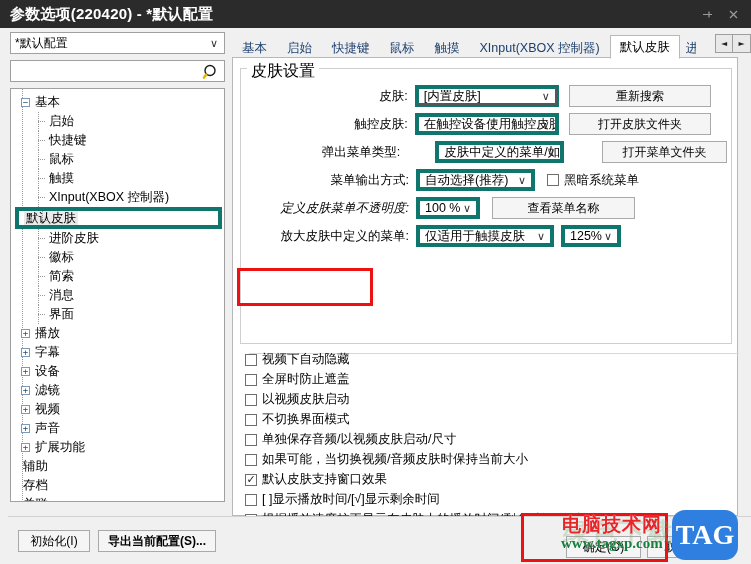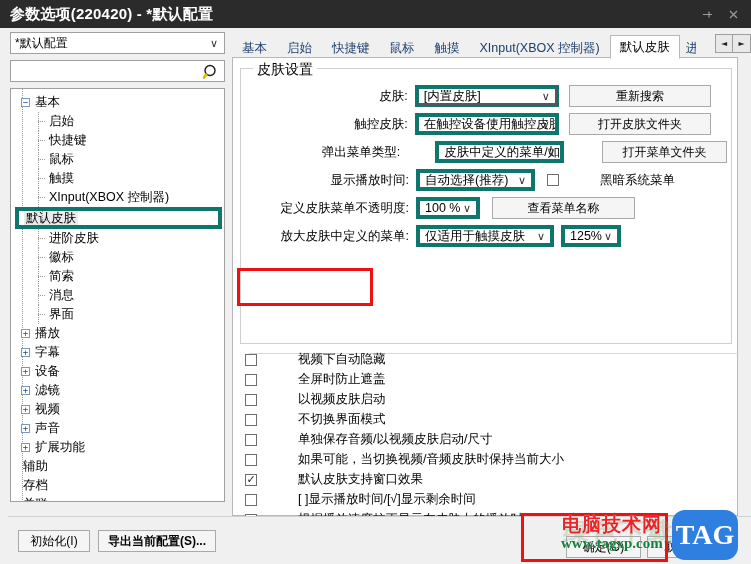--- a/index.html
+++ b/index.html
@@ -147,42 +147,42 @@
   .tabpage{
     position:absolute; left:0; top:29px; width:506px; height:459px;
     background:#ffffff; border:1px solid #b8b8b8;
   }
 
   .groupbox{
     position:absolute; left:7px; top:10px; width:492px; height:276px;
     border:1px solid #cfcfcf;
   }
   .gb-title{
-    position:absolute; left:12px; top:-8px; background:#ffffff;
-    padding:0 4px; font-size:14px;
+    position:absolute; left:6px; top:-8px; background:#ffffff;
+    padding:0 4px; font-size:16px;
   }
 
   .row{ position:absolute; display:flex; align-items:center; height:22px; }
   .row .lab{
     font-size:12.5px; text-align:right; white-space:nowrap;
   }
   .sel{
     position:relative; border:4px solid #0f766e; background:#fff;
     height:22px; display:flex; align-items:center;
     padding:0 20px 0 5px; font-size:12.5px; white-space:nowrap; overflow:hidden;
   }
   .sel .arrow{
     position:absolute; right:5px; top:50%; transform:translateY(-50%);
     font-size:11px; color:#333;
   }
   .sel.focused{ outline:1px dotted #555; outline-offset:-3px; }
 
   .cb{
     display:inline-flex; align-items:center; height:17px;
-    font-size:12.5px; white-space:nowrap;gap:36px;
+    font-size:12.5px; white-space:nowrap;
   }
   .box{
     width:12px;height:12px;border:1px solid #6e6e6e;background:#fff;
     margin-right:5px; display:inline-flex;align-items:center;justify-content:center;
     flex:0 0 12px;
   }
   .box.checked::after{
     content:"✓"; font-size:11px; line-height:10px; color:#1b1b1b;
     font-family:"DejaVu Sans",sans-serif;
   }
@@ -424,33 +424,33 @@
         <div class="row" style="left:16px;top:72px;width:470px;gap:28px;">
           <div class="lab" style="width:168px;">弹出菜单类型:</div>
           <div class="sel" style="width:145px;margin-left:7px;">
             <span>皮肤中定义的菜单/如无则默</span>
             <span class="arrow">∨</span>
           </div>
           <div class="btn" style="width:143px;margin-left:10px;">打开菜单文件夹</div>
         </div>
 
         <div class="row" style="left:0;top:100px;width:470px;">
-          <div class="lab" style="width:168px;">显示播放时间:</div>
+          <div class="lab" style="width:168px;">菜单输出方式:</div>
           <div class="sel" style="width:119px;margin-left:7px;">
             <span>自动选择(推荐)</span>
             <span class="arrow">∨</span>
           </div>
           <div class="cb" style="margin-left:12px;">
             <span class="box"></span>
             <span>黑暗系统菜单</span>
           </div>
         </div>
 
         <div class="row" style="left:0;top:128px;width:470px;">
-          <div class="lab" style="width:168px;">定义皮肤菜单不透明度:</div>
+          <div class="lab" style="width:168px;font-style:italic;">定义皮肤菜单不透明度:</div>
           <div class="sel" style="width:64px;margin-left:7px;">
             <span>100 %</span>
             <span class="arrow">∨</span>
           </div>
           <div class="btn" style="width:143px;margin-left:12px;">查看菜单名称</div>
         </div>
 
         <div class="row" style="left:0;top:156px;width:480px;">
           <div class="lab" style="width:168px;">放大皮肤中定义的菜单:</div>
           <div class="sel" style="width:138px;margin-left:7px;">

